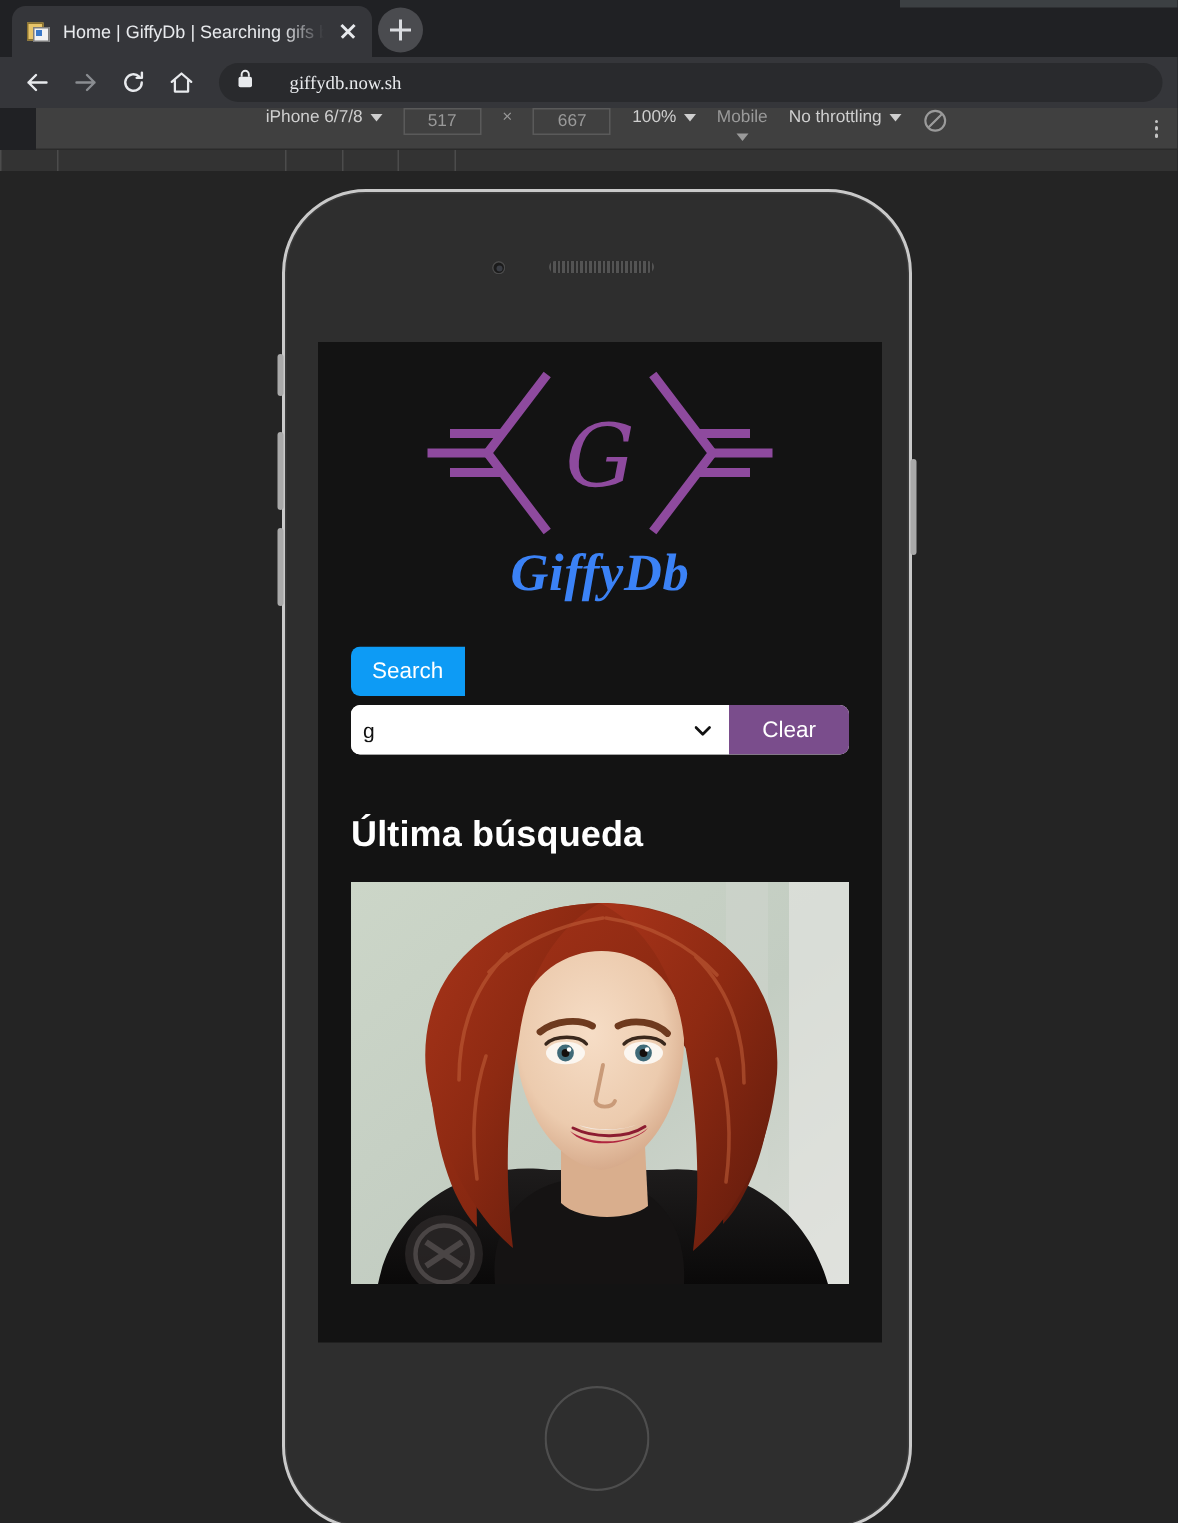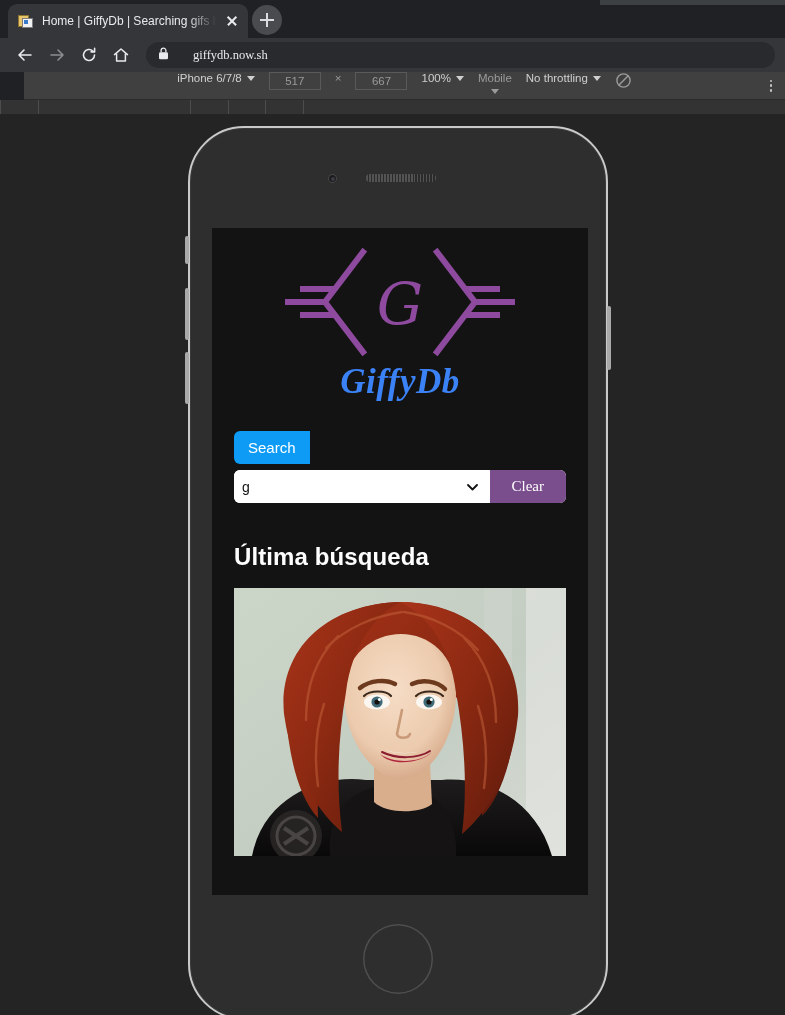--- a/index.html
+++ b/index.html
@@ -395,21 +395,21 @@
   .btn-clear {
     flex: 0 0 auto;
     background: #7a4d8c;
     color: #ffffff;
     font-size: 15px;
     padding: 4px 22px;
     display: flex;
     align-items: center;
     border: none;
     cursor: pointer;
-    font-family: Liberation Serif, serif;
+    font-family: Liberation Sans, sans-serif;
   }
 
   
   .section-title {
     margin-top: 40px;
     font-size: 24px;
     font-weight: 700;
     color: #ffffff;
     letter-spacing: 0.1px;
   }

